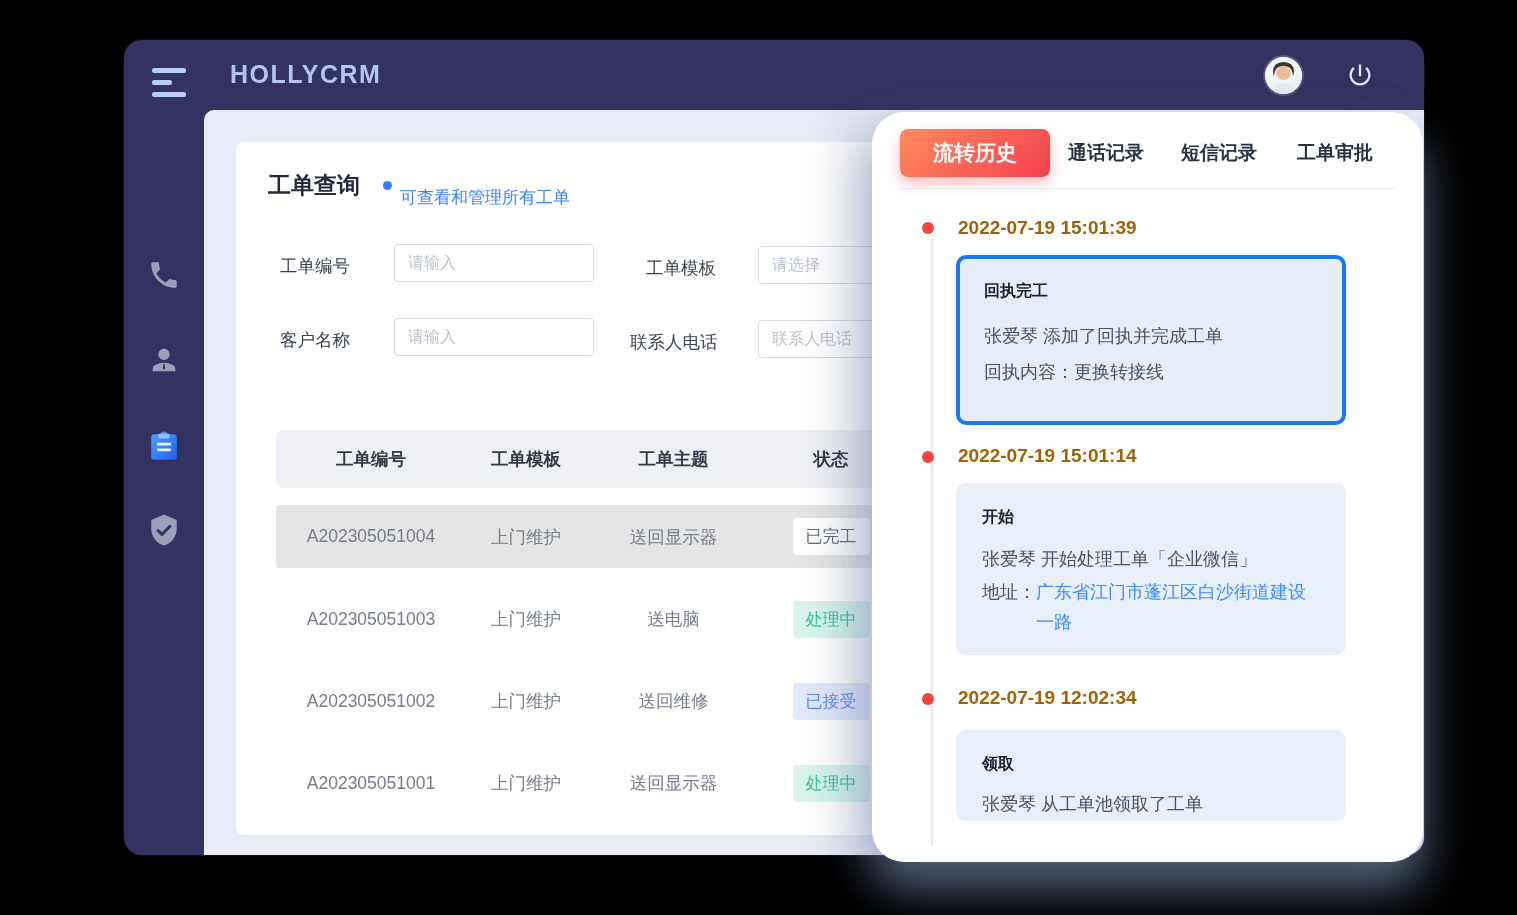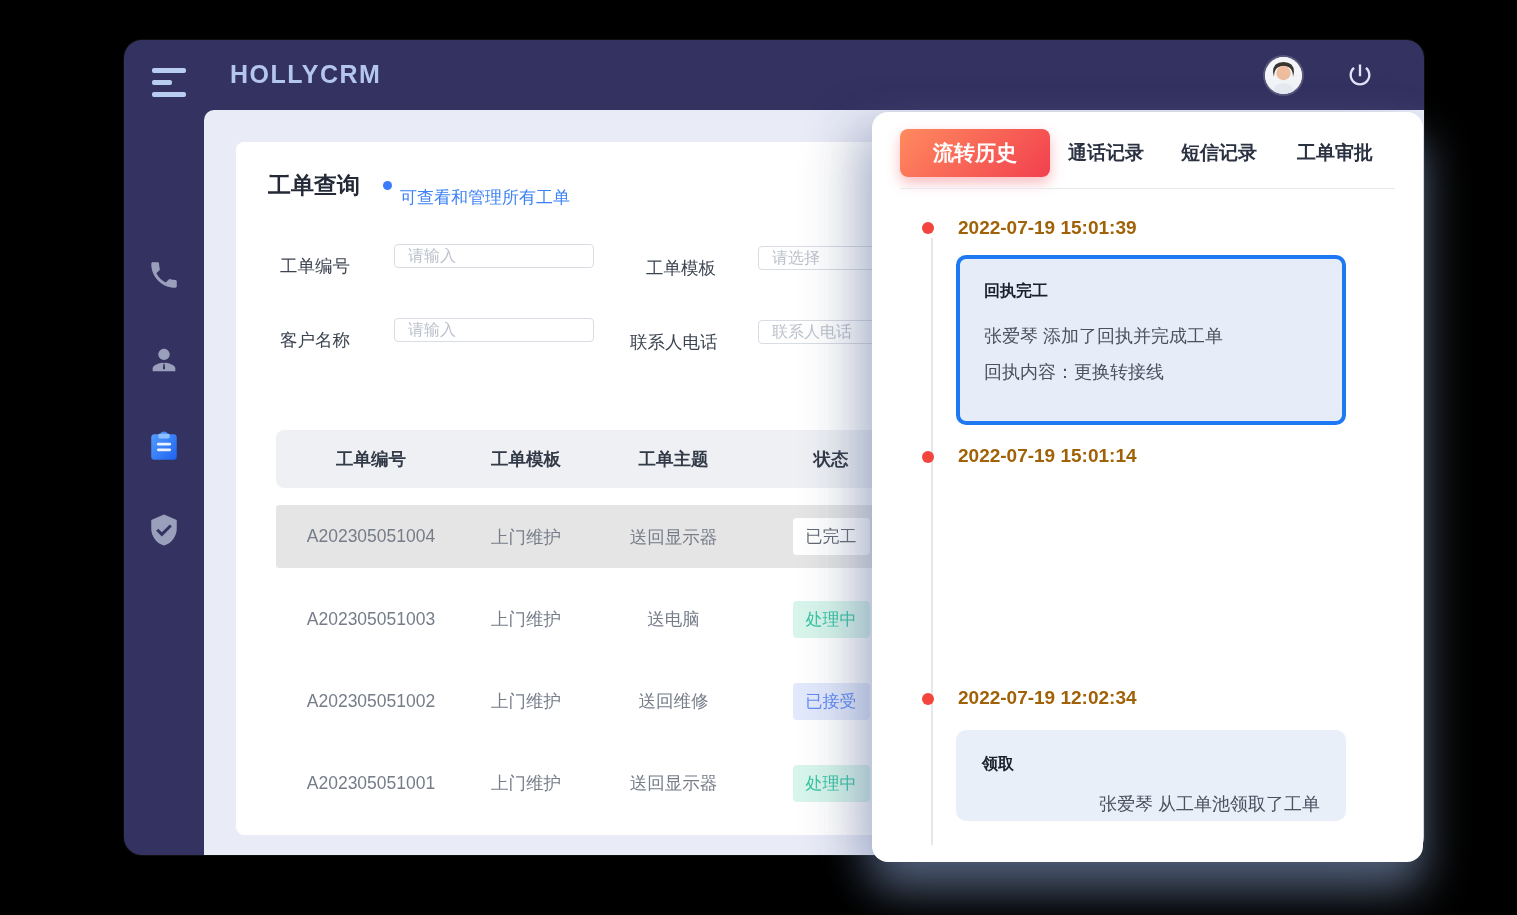--- a/index.html
+++ b/index.html
@@ -33,21 +33,21 @@
   .content { position:absolute; left:80px; top:70px; width:1220px; height:745px;
     background:#e9ebf7; border-top-left-radius:10px; }
   .card { position:absolute; left:32px; top:32px; width:1166px; height:693px;
     background:#fff; border-radius:8px; }
 
   .page-title { position:absolute; left:32px; top:28px; font-size:23px; font-weight:bold; color:#242a37; }
   .title-dot { position:absolute; left:147px; top:39px; width:9px; height:9px; border-radius:50%; background:#3a7bfd; }
   .page-subtitle { position:absolute; left:164px; top:44px; font-size:17px; color:#3b82f6; }
 
   .flabel { position:absolute; font-size:17.5px; color:#3b4250; }
-  .finput { position:absolute; width:200px; height:24px; border:1px solid #d8dce3; border-radius:4px;
+  .finput { position:absolute; width:200px; height:38px; border:1px solid #d8dce3; border-radius:4px;
     background:#fff; padding:0 13px; font-size:16px; color:#333;
     font-family:Liberation Serif, serif; }
   .finput::placeholder { color:#bcc2cc; }
   .l-r1c1 { left:44px; top:112px; }  .i-r1c1 { left:158px; top:102px; }
   .l-r1c2 { left:410px; top:114px; } .i-r1c2 { left:522px; top:104px; }
   .l-r2c1 { left:44px; top:186px; }  .i-r2c1 { left:158px; top:176px; }
   .l-r2c2 { left:394px; top:188px; } .i-r2c2 { left:522px; top:178px; }
 
   
   .otable { position:absolute; left:40px; top:288px; width:1126px; }
@@ -60,21 +60,21 @@
   .c4 { width:140px; text-align:center; }
   .tbody-row { height:82px; font-size:17.5px; color:#767d89; }
   .tbody-row.hl { height:63px; margin-top:17px; margin-bottom:10px; background:#e5e5e5; border-radius:3px; }
   .badge { display:inline-block; padding:7px 13px; border-radius:4px; font-size:17px; }
   .badge.done { background:#ffffff; color:#646b76; }
   .badge.processing { background:#d7f5eb; color:#36c4a3; }
   .badge.accepted { background:#e3e9fc; color:#608cf7; }
 
   
   .overlay { position:absolute; left:872px; top:112px; width:551px; height:750px;
-    background:#fff; border-radius:16px;
+    background:#fff; border-radius:32px;
     box-shadow:-26px 10px 50px rgba(40,50,90,.20), 0 26px 46px rgba(146,172,212,.60); }
   .tabs { position:absolute; left:28px; top:17px; display:flex; align-items:center; }
   .tab-pill { width:150px; height:48px; border-radius:8px; display:flex; align-items:center; justify-content:center;
     background:linear-gradient(135deg,#ff8a5f 0%,#f2404e 100%);
     color:#fff; font-size:21px; font-weight:bold; cursor:pointer;
     box-shadow:0 6px 14px rgba(242,64,78,.35); }
   .tab { font-size:19px; font-weight:600; color:#2a3140; cursor:pointer; }
   .tab.t2 { margin-left:18px; } .tab.t3 { margin-left:37px; } .tab.t4 { margin-left:40px; }
   .tabs-divider { position:absolute; left:28px; right:28px; top:76px; height:1px; background:#e8e9ef; }
 
@@ -226,20 +226,28 @@
   <div class="tl-dot" style="top:110px;"></div>
   <div class="tl-time" style="top:105px;">2022-07-19 15:01:39</div>
   <div class="tl-card hl card1">
     <div class="ct">回执完工</div>
     <div class="cl">张爱琴 添加了回执并完成工单</div>
     <div class="cl">回执内容：更换转接线</div>
   </div>
 
   <div class="tl-dot" style="top:339px;"></div>
   <div class="tl-time" style="top:333px;">2022-07-19 15:01:14</div>
+  <div class="tl-card card2">
+    <div class="ct">开始</div>
+    <div class="cl" style="line-height:30px;">张爱琴 开始处理工单「企业微信」</div>
+    <div class="addr-row">
+      <span class="addr-label">地址：</span>
+      <span class="addr-link">广东省江门市蓬江区白沙街道建设一路</span>
+    </div>
+  </div>
 
   <div class="tl-dot" style="top:581px;"></div>
   <div class="tl-time" style="top:575px;">2022-07-19 12:02:34</div>
   <div class="tl-card card3">
     <div class="ct" style="margin-bottom:14px;">领取</div>
-    <div class="cl" style="line-height:30px;text-align:right;">张爱琴 从工单池领取了工单</div>
+    <div class="cl" style="line-height:30px;">张爱琴 从工单池领取了工单</div>
   </div>
 </div>
 
 </body></html>

